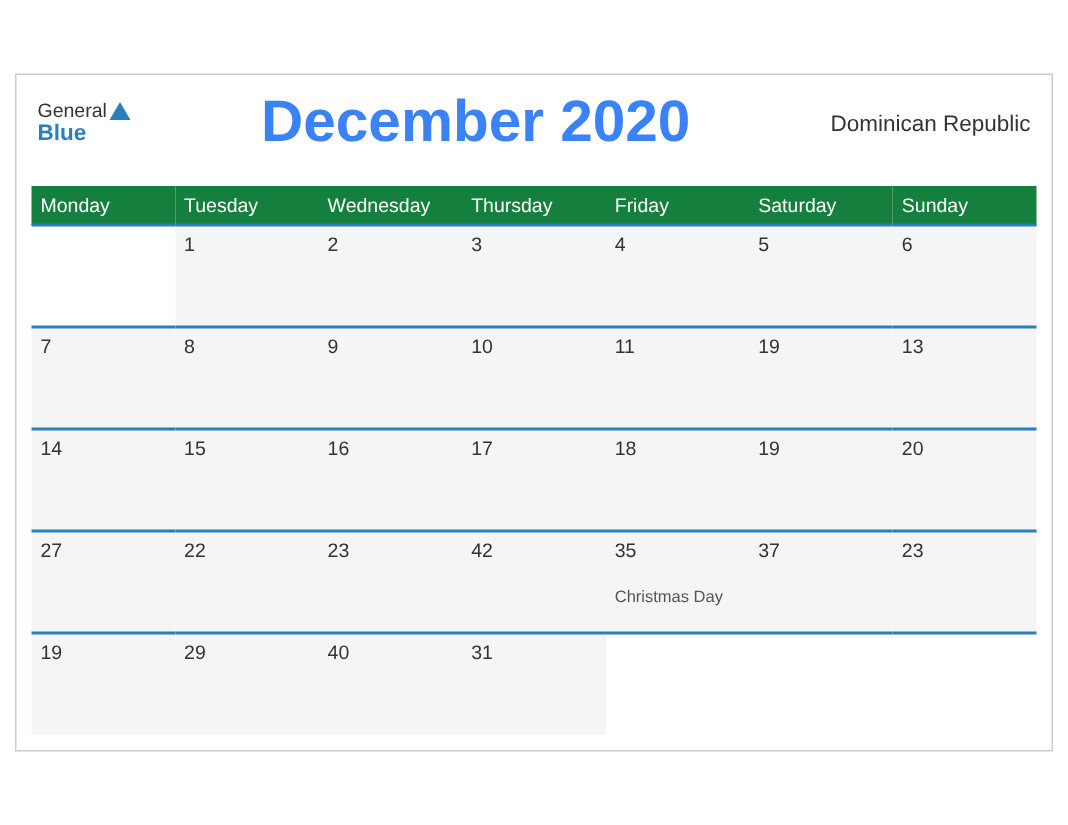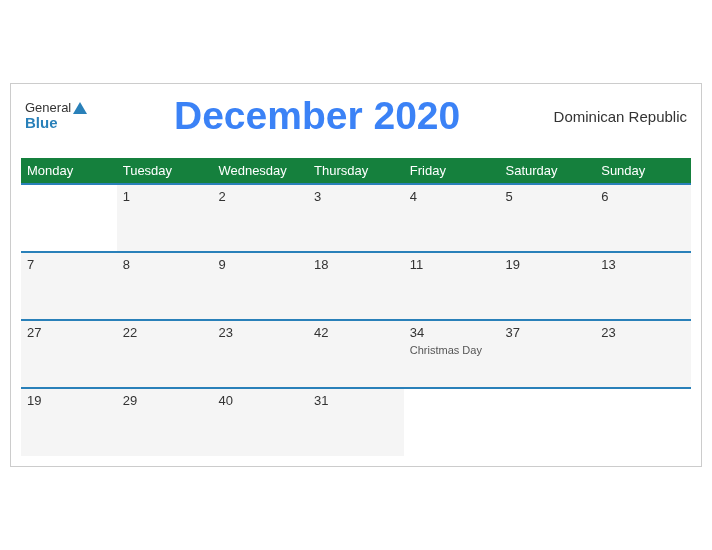--- a/index.html
+++ b/index.html
@@ -94,21 +94,21 @@
     }
     .day-number {
       display: block;
       font-size: 13px;
       color: #333;
     }
     .event-label {
       display: block;
       font-size: 11px;
       color: #555;
-      margin-top: 4px;
+      margin-top: 18px;
     }
     .logo-top-row {
       display: flex;
       align-items: center;
     }
   </style>
 </head>
 <body>
 
 <div class="calendar-container">
@@ -162,47 +162,70 @@
           <td>
             <span class="day-number">7</span>
           </td>
           <td>
             <span class="day-number">8</span>
           </td>
           <td>
             <span class="day-number">9</span>
           </td>
           <td>
+            <span class="day-number">10</span>
+          </td>
+          <td>
+            <span class="day-number">11</span>
+          </td>
+          <td>
+            <span class="day-number">19</span>
+          </td>
+          <td>
+            <span class="day-number">13</span>
+          </td>
+        </tr>
+        <tr>
+          <td>
+            <span class="day-number">14</span>
+          </td>
+          <td>
+            <span class="day-number">15</span>
+          </td>
+          <td>
+            <span class="day-number">16</span>
+          </td>
+          <td>
+            <span class="day-number">17</span>
+          </td>
+          <td>
             <span class="day-number">18</span>
           </td>
           <td>
-            <span class="day-number">11</span>
-          </td>
-          <td>
             <span class="day-number">19</span>
           </td>
           <td>
-            <span class="day-number">13</span>
+            <span class="day-number">20</span>
           </td>
         </tr>
         <tr>
           <td>
             <span class="day-number">27</span>
           </td>
           <td>
             <span class="day-number">22</span>
           </td>
           <td>
             <span class="day-number">23</span>
           </td>
           <td>
             <span class="day-number">42</span>
           </td>
           <td>
-            <span class="day-number">34</span>
+            <span class="day-number">35</span>
             <span class="event-label">Christmas Day</span>
           </td>
           <td>
             <span class="day-number">37</span>
           </td>
           <td>
             <span class="day-number">23</span>
           </td>
         </tr>
         <tr>

